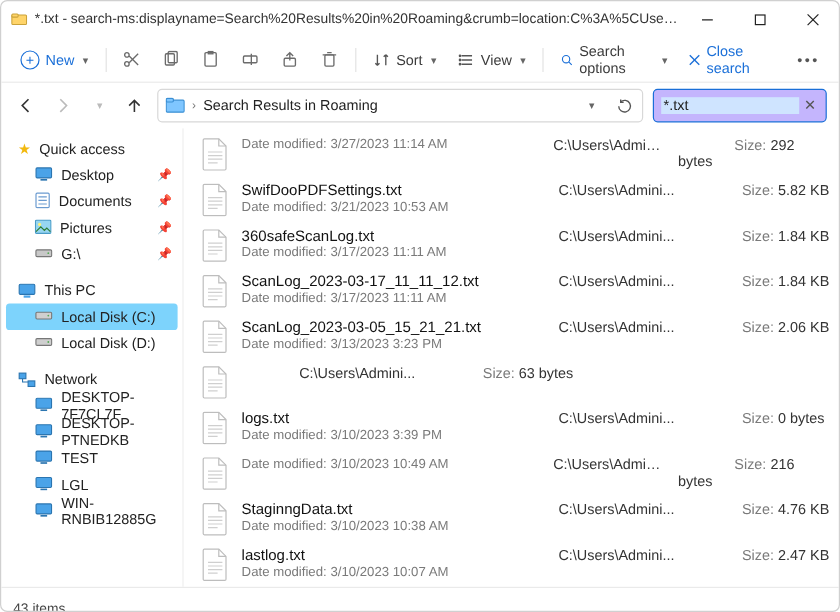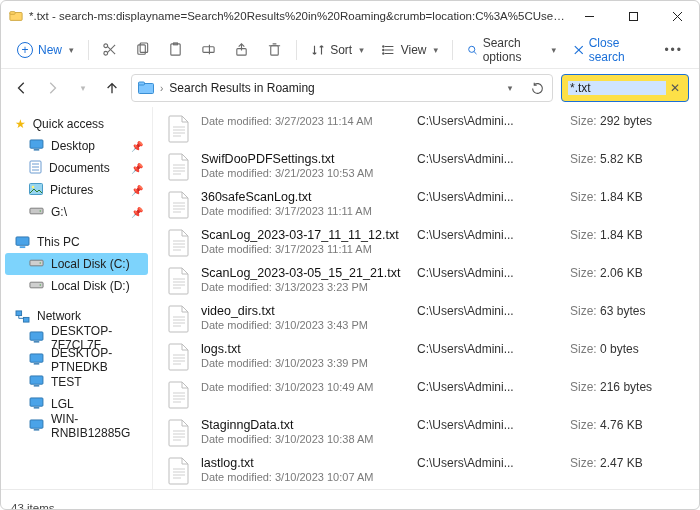--- a/index.html
+++ b/index.html
@@ -18,37 +18,37 @@
   .chev { font-size:9px; color:#666; margin-left:2px; }
   .tbtn.x { color:#1a6fd8; }
   .navrow { display:flex; align-items:center; height:38px; padding:0 10px; gap:8px; }
   .navbtn { width:22px; height:22px; display:flex; align-items:center; justify-content:center; color:#555; }
   .navbtn.disabled { color:#b5b5b5; }
   .addressbar { flex:1; height:28px; border:1px solid #d8d8d8; border-radius:4px; display:flex; align-items:center; padding:0 4px 0 6px; gap:6px; }
   .addressbar .seg { font-size:12px; color:#222; }
   .addressbar .folder-icon { width:16px; height:14px; }
   .addressbar .spacer { flex:1; }
   .addressbar .abtn { width:22px; height:22px; display:flex; align-items:center; justify-content:center; color:#555; }
-  .searchbox { width:128px; height:28px; border:1px solid #1a6fd8; border-radius:4px; display:flex; align-items:center; padding:0 4px 0 6px; background:#fde047; }
+  .searchbox { width:145px; height:28px; border:1px solid #1a6fd8; border-radius:4px; display:flex; align-items:center; padding:0 4px 0 6px; background:#c4b5fd; }
   .searchbox .sval { flex:1; font-size:12px; background:#cfe4ff; padding:0 2px; }
   .searchbox .xbtn { width:18px; height:18px; display:flex; align-items:center; justify-content:center; color:#555; font-size:12px; }
   .main { display:flex; height:calc(510px - 30px - 38px - 38px - 22px); }
   .sidebar { width:152px; border-right:1px solid #eee; padding:6px 0; overflow:hidden; }
   .sbitem { display:flex; align-items:center; height:22px; padding:0 8px 0 14px; gap:7px; font-size:12px; color:#222; position:relative; }
   .sbitem.sub { padding-left:28px; }
   .sbitem.sel { background:#7dd3fc; border-radius:3px; margin:0 4px; padding-left:24px; }
   .pin { margin-left:auto; color:#9a9a9a; font-size:10px; }
   .sbgap { height:8px; }
   .filelist { flex:1; overflow-y:auto; padding:4px 0 4px 4px; }
   .row { display:flex; align-items:flex-start; padding:3px 8px 5px 8px; gap:8px; }
   .row .ficon { width:28px; height:30px; flex-shrink:0; display:flex; align-items:center; justify-content:center; }
   .row .col1 { width:208px; }
   .row .name { font-size:12.5px; color:#111; white-space:nowrap; overflow:hidden; text-overflow:ellipsis; }
   .row .meta { font-size:11px; color:#7a7a7a; margin-top:1px; }
-  .row .path { width:98px; font-size:12px; color:#333; white-space:nowrap; overflow:hidden; text-overflow:ellipsis; }
+  .row .path { width:98px; font-size:12px; color:#333; white-space:nowrap; overflow:hidden; text-overflow:ellipsis;margin-left:48px; }
   .row .size { font-size:12px; color:#333; }
   .row .size .lbl { color:#7a7a7a;margin-left:47px; }
   .status { height:22px; border-top:1px solid #eaeaea; display:flex; align-items:center; padding:18px 10px; font-size:11.5px; color:#444; }
   
   .filelist::-webkit-scrollbar { width:14px; }
   .filelist::-webkit-scrollbar-thumb { background:#cfcfcf; border-radius:7px; border:3px solid #fff; }
 </style>
 </head>
 <body>
 
@@ -419,24 +419,20 @@
      <div class="ficon">
           <svg width="24" height="28" viewBox="0 0 24 28">
             <path d="M3 1h12l6 6v19a1 1 0 0 1-1 1H3a1 1 0 0 1-1-1V2a1 1 0 0 1 1-1z" fill="#fff" stroke="#bdbdbd"></path>
             <path d="M15 1v6h6" fill="none" stroke="#bdbdbd"></path>
             <line x1="6" y1="12" x2="18" y2="12" stroke="#cfcfcf"></line>
             <line x1="6" y1="15" x2="18" y2="15" stroke="#cfcfcf"></line>
             <line x1="6" y1="18" x2="18" y2="18" stroke="#cfcfcf"></line>
             <line x1="6" y1="21" x2="14" y2="21" stroke="#cfcfcf"></line>
           </svg>
         </div>
-     <div class="col1">
-       <div class="name">video_dirs.txt</div>
-       <div class="meta">Date modified: 3/10/2023 3:43 PM</div>
-     </div>
      <div class="path">C:\Users\Admini...</div>
      <div class="size"><span class="lbl">Size:</span> 63 bytes</div>
    </div>
       <div class="row">
      <div class="ficon">
           <svg width="24" height="28" viewBox="0 0 24 28">
             <path d="M3 1h12l6 6v19a1 1 0 0 1-1 1H3a1 1 0 0 1-1-1V2a1 1 0 0 1 1-1z" fill="#fff" stroke="#bdbdbd"></path>
             <path d="M15 1v6h6" fill="none" stroke="#bdbdbd"></path>
             <line x1="6" y1="12" x2="18" y2="12" stroke="#cfcfcf"></line>
             <line x1="6" y1="15" x2="18" y2="15" stroke="#cfcfcf"></line>

